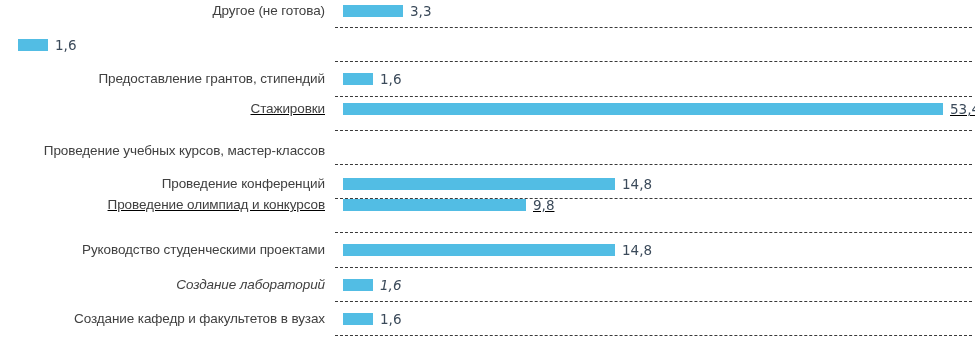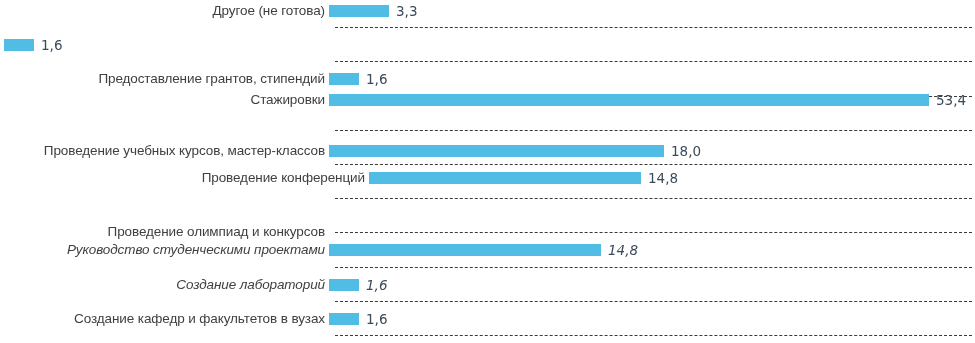--- a/index.html
+++ b/index.html
@@ -50,21 +50,21 @@
     line-height: 16px;
     color: #404040;
     letter-spacing: -0.1px;
     white-space: nowrap;
   }
 
   .bar-zone {
     position: relative;
     flex: 1 1 auto;
     height: 16px;
-    margin-left: 4px;
+    margin-left: 18px;
     display: flex;
     align-items: center;
   }
 
   .bar {
     height: 12px;
     background: #52BDE4;
     flex: 0 0 auto;
   }
 
@@ -107,45 +107,45 @@
           <div class="value-label">1,6</div>
         </div>
       </div>
       <div class="row" style="top: 69.4px; height: 20px;">
         <div class="cat-label">Предоставление грантов, стипендий</div>
         <div class="bar-zone">
           <div class="bar" style="width: 30px; background: rgb(82, 189, 228);"></div>
           <div class="value-label">1,6</div>
         </div>
       </div>
-      <div class="row" style="top: 90px; height: 20px;">
+      <div class="row" style="top: 99px; height: 20px; text-decoration: underline;">
         <div class="cat-label">Стажировки</div>
         <div class="bar-zone">
           <div class="bar" style="width: 600px; background: rgb(82, 189, 228);"></div>
           <div class="value-label">53,4</div>
         </div>
       </div>
       <div class="row" style="top: 141px; height: 20px;">
         <div class="cat-label">Проведение учебных курсов, мастер-классов</div>
-        <div class="bar-zone">
-          <div class="bar" style="width: 335px; background: rgb(82, 189, 228);"></div>
-          <div class="value-label">18,0</div>
-        </div>
       </div>
-      <div class="row" style="top: 168px; height: 20px; padding-left: 40px;">
+      <div class="row" style="top: 174px; height: 20px;">
         <div class="cat-label">Проведение конференций</div>
         <div class="bar-zone">
           <div class="bar" style="width: 272px; background: rgb(82, 189, 228);"></div>
           <div class="value-label">14,8</div>
         </div>
       </div>
-      <div class="row" style="top: 222px; height: 20px;">
+      <div class="row" style="top: 195px; height: 20px; text-decoration: underline;">
         <div class="cat-label">Проведение олимпиад и конкурсов</div>
+        <div class="bar-zone">
+          <div class="bar" style="width: 183px; background: rgb(82, 189, 228);"></div>
+          <div class="value-label">9,8</div>
+        </div>
       </div>
-      <div class="row" style="top: 240.4px; height: 20px; font-style: italic;">
+      <div class="row" style="top: 240.4px; height: 20px;">
         <div class="cat-label">Руководство студенческими проектами</div>
         <div class="bar-zone">
           <div class="bar" style="width: 272px; background: rgb(82, 189, 228);"></div>
           <div class="value-label">14,8</div>
         </div>
       </div>
       <div class="row" style="top: 274.6px; height: 20px; font-style: italic;">
         <div class="cat-label">Создание лабораторий</div>
         <div class="bar-zone">
           <div class="bar" style="width: 30px; background: rgb(82, 189, 228);"></div>

